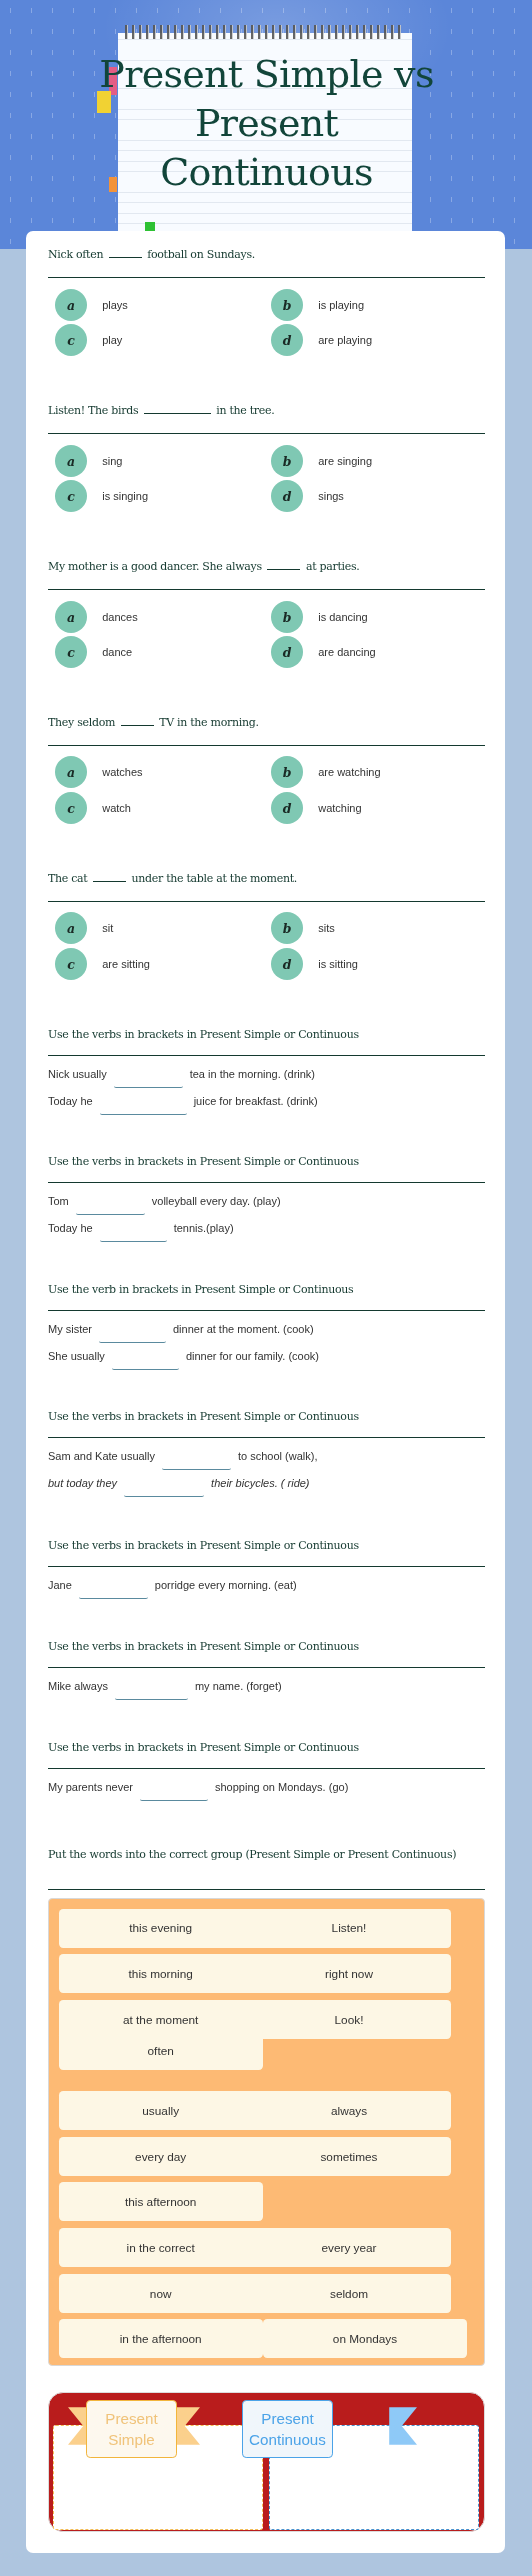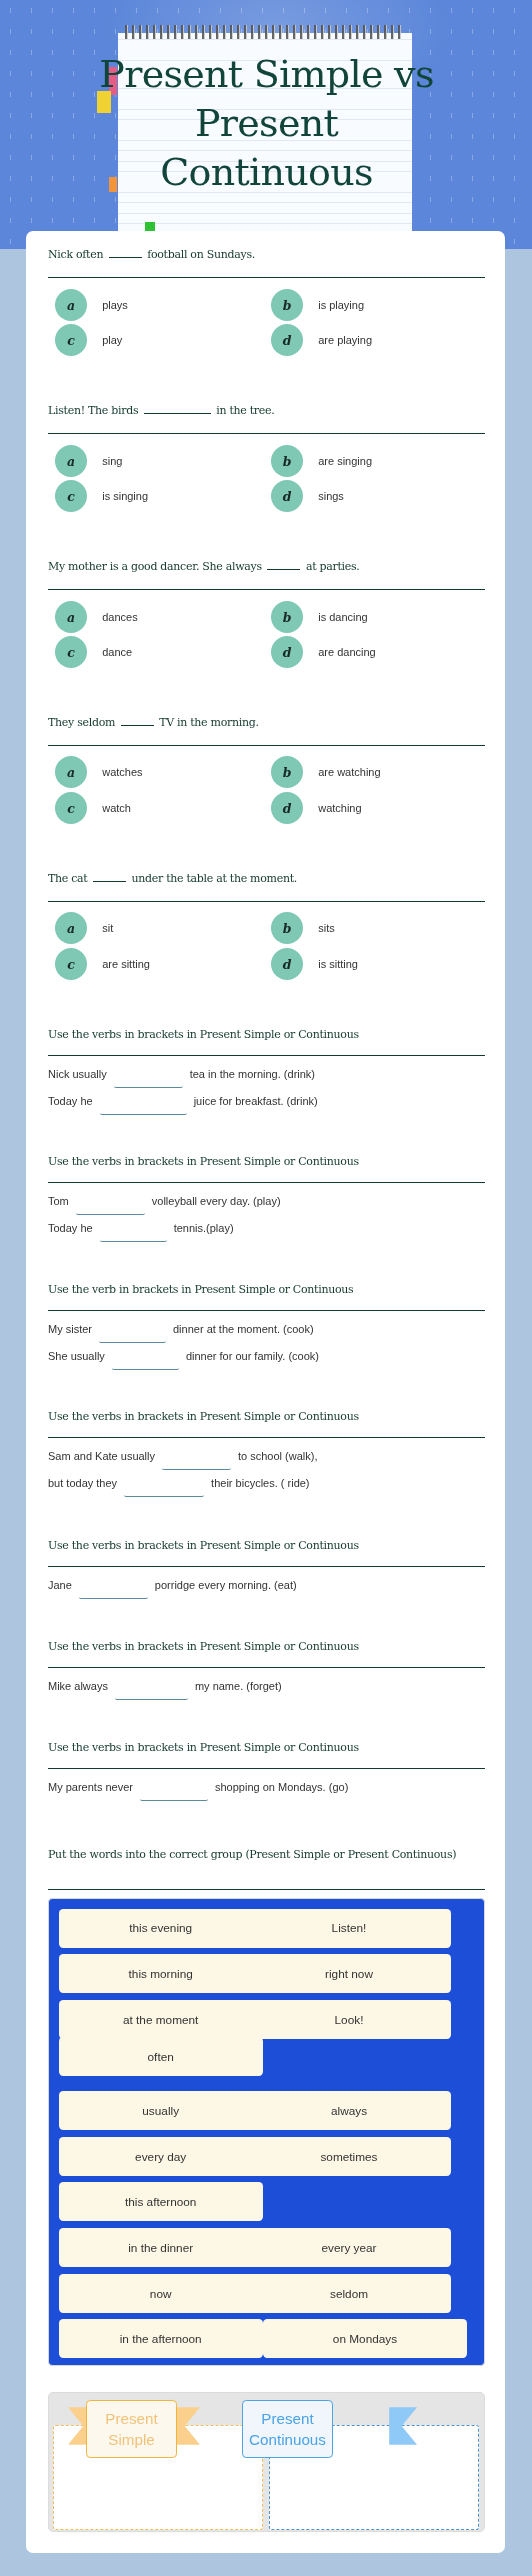--- a/index.html
+++ b/index.html
@@ -68,31 +68,31 @@
     font-size: 12.5px; color: #1a2a25;
   }
   .opt-label { margin-left: 15.2px; font-size: 11px; color: #333; }
   .fill-row { position: absolute; left: 48px; display: flex; align-items: center; font-size: 11px; color: #333; height: 19.4px; white-space: nowrap; }
   .fill-blank {
     display: inline-block; width: 69px; height: 16.6px; margin: 0 7px;
     border-bottom: 0.7px solid #5a8a9e; border-radius: 0 0 2.1px 2.1px; position: relative; top: 6.2px;
   }
   .sort-box {
     position: absolute; left: 48px; top: 1898px; width: 437px; height: 468px;
-    border: 0.7px solid #d8d8d8; border-radius: 4.2px; background: #1d4ed8;
+    border: 0.7px solid #d8d8d8; border-radius: 4.2px; background: #fdba74;
   }
   .sort-item {
     position: absolute; width: 204px; height: 39px;
     background: #fdf7e5; border-radius: 4.2px;
     display: flex; align-items: center; justify-content: center;
     font-size: 11.8px; color: #333;
   }
   .group-wrap {
     position: absolute; left: 48px; top: 2392px; width: 437px; height: 140px;
-    background: #e5e5e5; border: 0.7px solid #dcdcdc; border-radius: 5px;
+    background: #b91c1c; border: 0.7px solid #dcdcdc; border-radius: 15px;
   }
   .drop-zone { position: absolute; top: 32px; width: 210px; height: 142px; border: 1.4px dashed; border-radius: 2.8px; background: #fff; }
   .drop-simple { left: 3.5px; border-color: #f2bd56; height: 105px; }
   .drop-cont { left: 220px; border-color: #4a93cf; height: 105px; }
   .ribbon-label {
     position: absolute; top: 7px; width: 126px; height: 58px; border: 1.4px solid; border-radius: 4.2px;
     display: flex; align-items: center; justify-content: center; text-align: center;
     font-size: 15.2px; line-height: 21px; padding: 0 5.5px;
   }
   .label-simple { left: 46px; background: #fdf8ee; border-color: #f2b53c; color: #f0c37a; }
@@ -240,21 +240,21 @@
       <span class="fill-blank" contenteditable="true" style="width: 67px;"></span>
       <span>dinner for our family. (cook)</span>
     </div>
     <div class="q-title" style="top: 1410px;">Use the verbs in brackets in Present Simple or Continuous</div>
     <div class="rule" style="top: 1437px;"></div>
     <div class="fill-row" style="top: 1446px;">
       <span>Sam and Kate usually</span>
       <span class="fill-blank" contenteditable="true" style="width: 69px;"></span>
       <span>to school (walk),</span>
     </div>
-    <div class="fill-row" style="top: 1473px;">
+    <div class="fill-row" style="top: 1473px; font-style: italic;">
       <span>but today they</span>
       <span class="fill-blank" contenteditable="true" style="width: 80px;"></span>
       <span>their bicycles. ( ride)</span>
     </div>
     <div class="q-title" style="top: 1539px;">Use the verbs in brackets in Present Simple or Continuous</div>
     <div class="rule" style="top: 1566px;"></div>
     <div class="fill-row" style="top: 1575px;">
       <span>Jane</span>
       <span class="fill-blank" contenteditable="true" style="width: 69px;"></span>
       <span>porridge every morning. (eat)</span>
@@ -275,27 +275,27 @@
     </div>
     <div class="q-title wrap" style="top: 1846px; width: 430px;">Put the words into the correct group (Present Simple or Present Continuous)</div>
     <div class="rule" style="top: 1889px;"></div>
     <div class="sort-box">
       <div class="sort-item" style="left: 9.7px; top: 9.7px;">this evening</div>
       <div class="sort-item" style="left: 198px; top: 9.7px;">Listen!</div>
       <div class="sort-item" style="left: 9.7px; top: 55px;">this morning</div>
       <div class="sort-item" style="left: 198px; top: 55px;">right now</div>
       <div class="sort-item" style="left: 9.7px; top: 101px;">at the moment</div>
       <div class="sort-item" style="left: 198px; top: 101px;">Look!</div>
-      <div class="sort-item" style="left: 9.7px; top: 138px;">often</div>
+      <div class="sort-item" style="left: 9.7px; top: 132px;">often</div>
       <div class="sort-item" style="left: 9.7px; top: 192px;">usually</div>
       <div class="sort-item" style="left: 198px; top: 192px;">always</div>
       <div class="sort-item" style="left: 9.7px; top: 238px;">every day</div>
       <div class="sort-item" style="left: 198px; top: 238px;">sometimes</div>
       <div class="sort-item" style="left: 9.7px; top: 283px;">this afternoon</div>
-      <div class="sort-item" style="left: 9.7px; top: 329px;">in the dinner</div>
+      <div class="sort-item" style="left: 9.7px; top: 329px;">in the correct</div>
       <div class="sort-item" style="left: 198px; top: 329px;">every year</div>
       <div class="sort-item" style="left: 9.7px; top: 375px;">now</div>
       <div class="sort-item" style="left: 198px; top: 375px;">seldom</div>
       <div class="sort-item" style="left: 9.7px; top: 420px;">in the afternoon</div>
       <div class="sort-item" style="left: 214px; top: 420px;">on Mondays</div>
     </div>
     <div class="group-wrap">
       <div class="drop-zone drop-simple"></div>
       <div class="drop-zone drop-cont"></div>
       <svg width="132" height="42" style="position: absolute; top: 14px; left: 18.7px;" viewBox="0 0 190 60">

